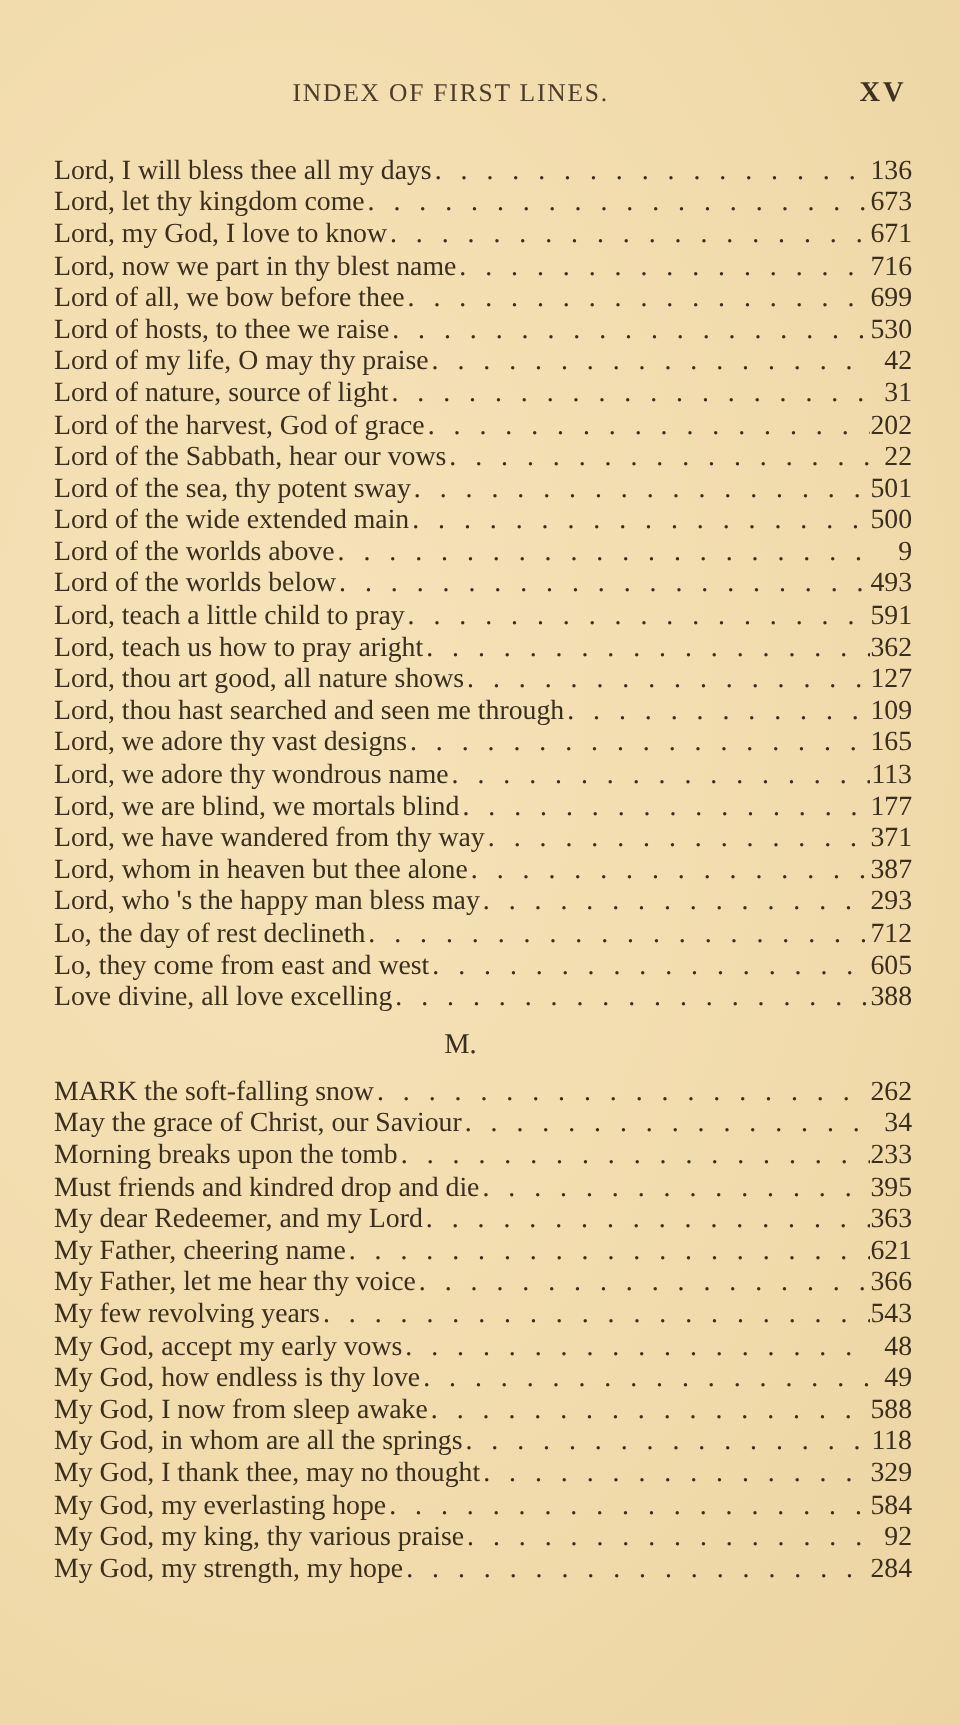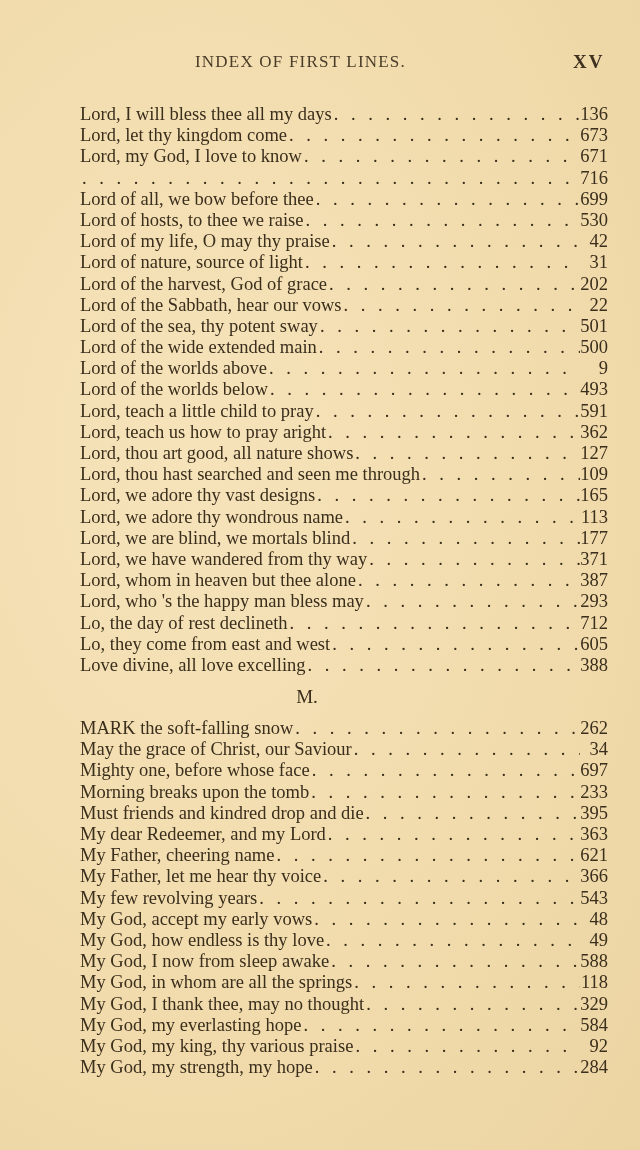--- a/index.html
+++ b/index.html
@@ -20,21 +20,21 @@
   }
   .page-num {
     position: absolute; left: 573px; top: -1px;
     font-size: 19px; letter-spacing: 2px; font-weight: bold; color: #3e3120;
   }
   .list {
     position: absolute; left: 36px; top: 104px; width: 572px;
   }
   .entry {
     display: flex; align-items: baseline; height: 21.2px;
-    font-size: 18.5px; line-height: 21px; white-space: nowrap; margin-left: 44px;
+    font-size: 18.5px; line-height: 21px; white-space: nowrap;
   }
   .entry .t { flex: 0 0 auto; }
   .entry .dots {
     flex: 1 1 auto; overflow: hidden; text-align: right;
     letter-spacing: 0; color: #3a2e1c; padding: 0 2px;
   }
   .entry .dots::before {
     content: ". . . . . . . . . . . . . . . . . . . . . . . . . . . . . . . . . . . . . . . . . . . .";
     word-spacing: 8px;
   }
@@ -62,20 +62,21 @@
       <span class="t">Lord, let thy kingdom come</span>
       <span class="dots"></span>
       <span class="n">673</span>
     </div>
     <div class="entry">
       <span class="t">Lord, my God, I love to know</span>
       <span class="dots"></span>
       <span class="n">671</span>
     </div>
     <div class="entry">
+      <span class="t">Lord, now we part in thy blest name</span>
       <span class="dots"></span>
       <span class="n">716</span>
     </div>
     <div class="entry">
       <span class="t">Lord of all, we bow before thee</span>
       <span class="dots"></span>
       <span class="n">699</span>
     </div>
     <div class="entry">
       <span class="t">Lord of hosts, to thee we raise</span>
@@ -190,25 +191,20 @@
     <div class="section">M.</div>
     <div class="entry">
       <span class="t">MARK the soft-falling snow</span>
       <span class="dots"></span>
       <span class="n">262</span>
     </div>
     <div class="entry">
       <span class="t">May the grace of Christ, our Saviour</span>
       <span class="dots"></span>
       <span class="n">34</span>
-    </div>
-    <div class="entry">
-      <span class="t">Mighty one, before whose face</span>
-      <span class="dots"></span>
-      <span class="n">697</span>
     </div>
     <div class="entry">
       <span class="t">Morning breaks upon the tomb</span>
       <span class="dots"></span>
       <span class="n">233</span>
     </div>
     <div class="entry">
       <span class="t">Must friends and kindred drop and die</span>
       <span class="dots"></span>
       <span class="n">395</span>

